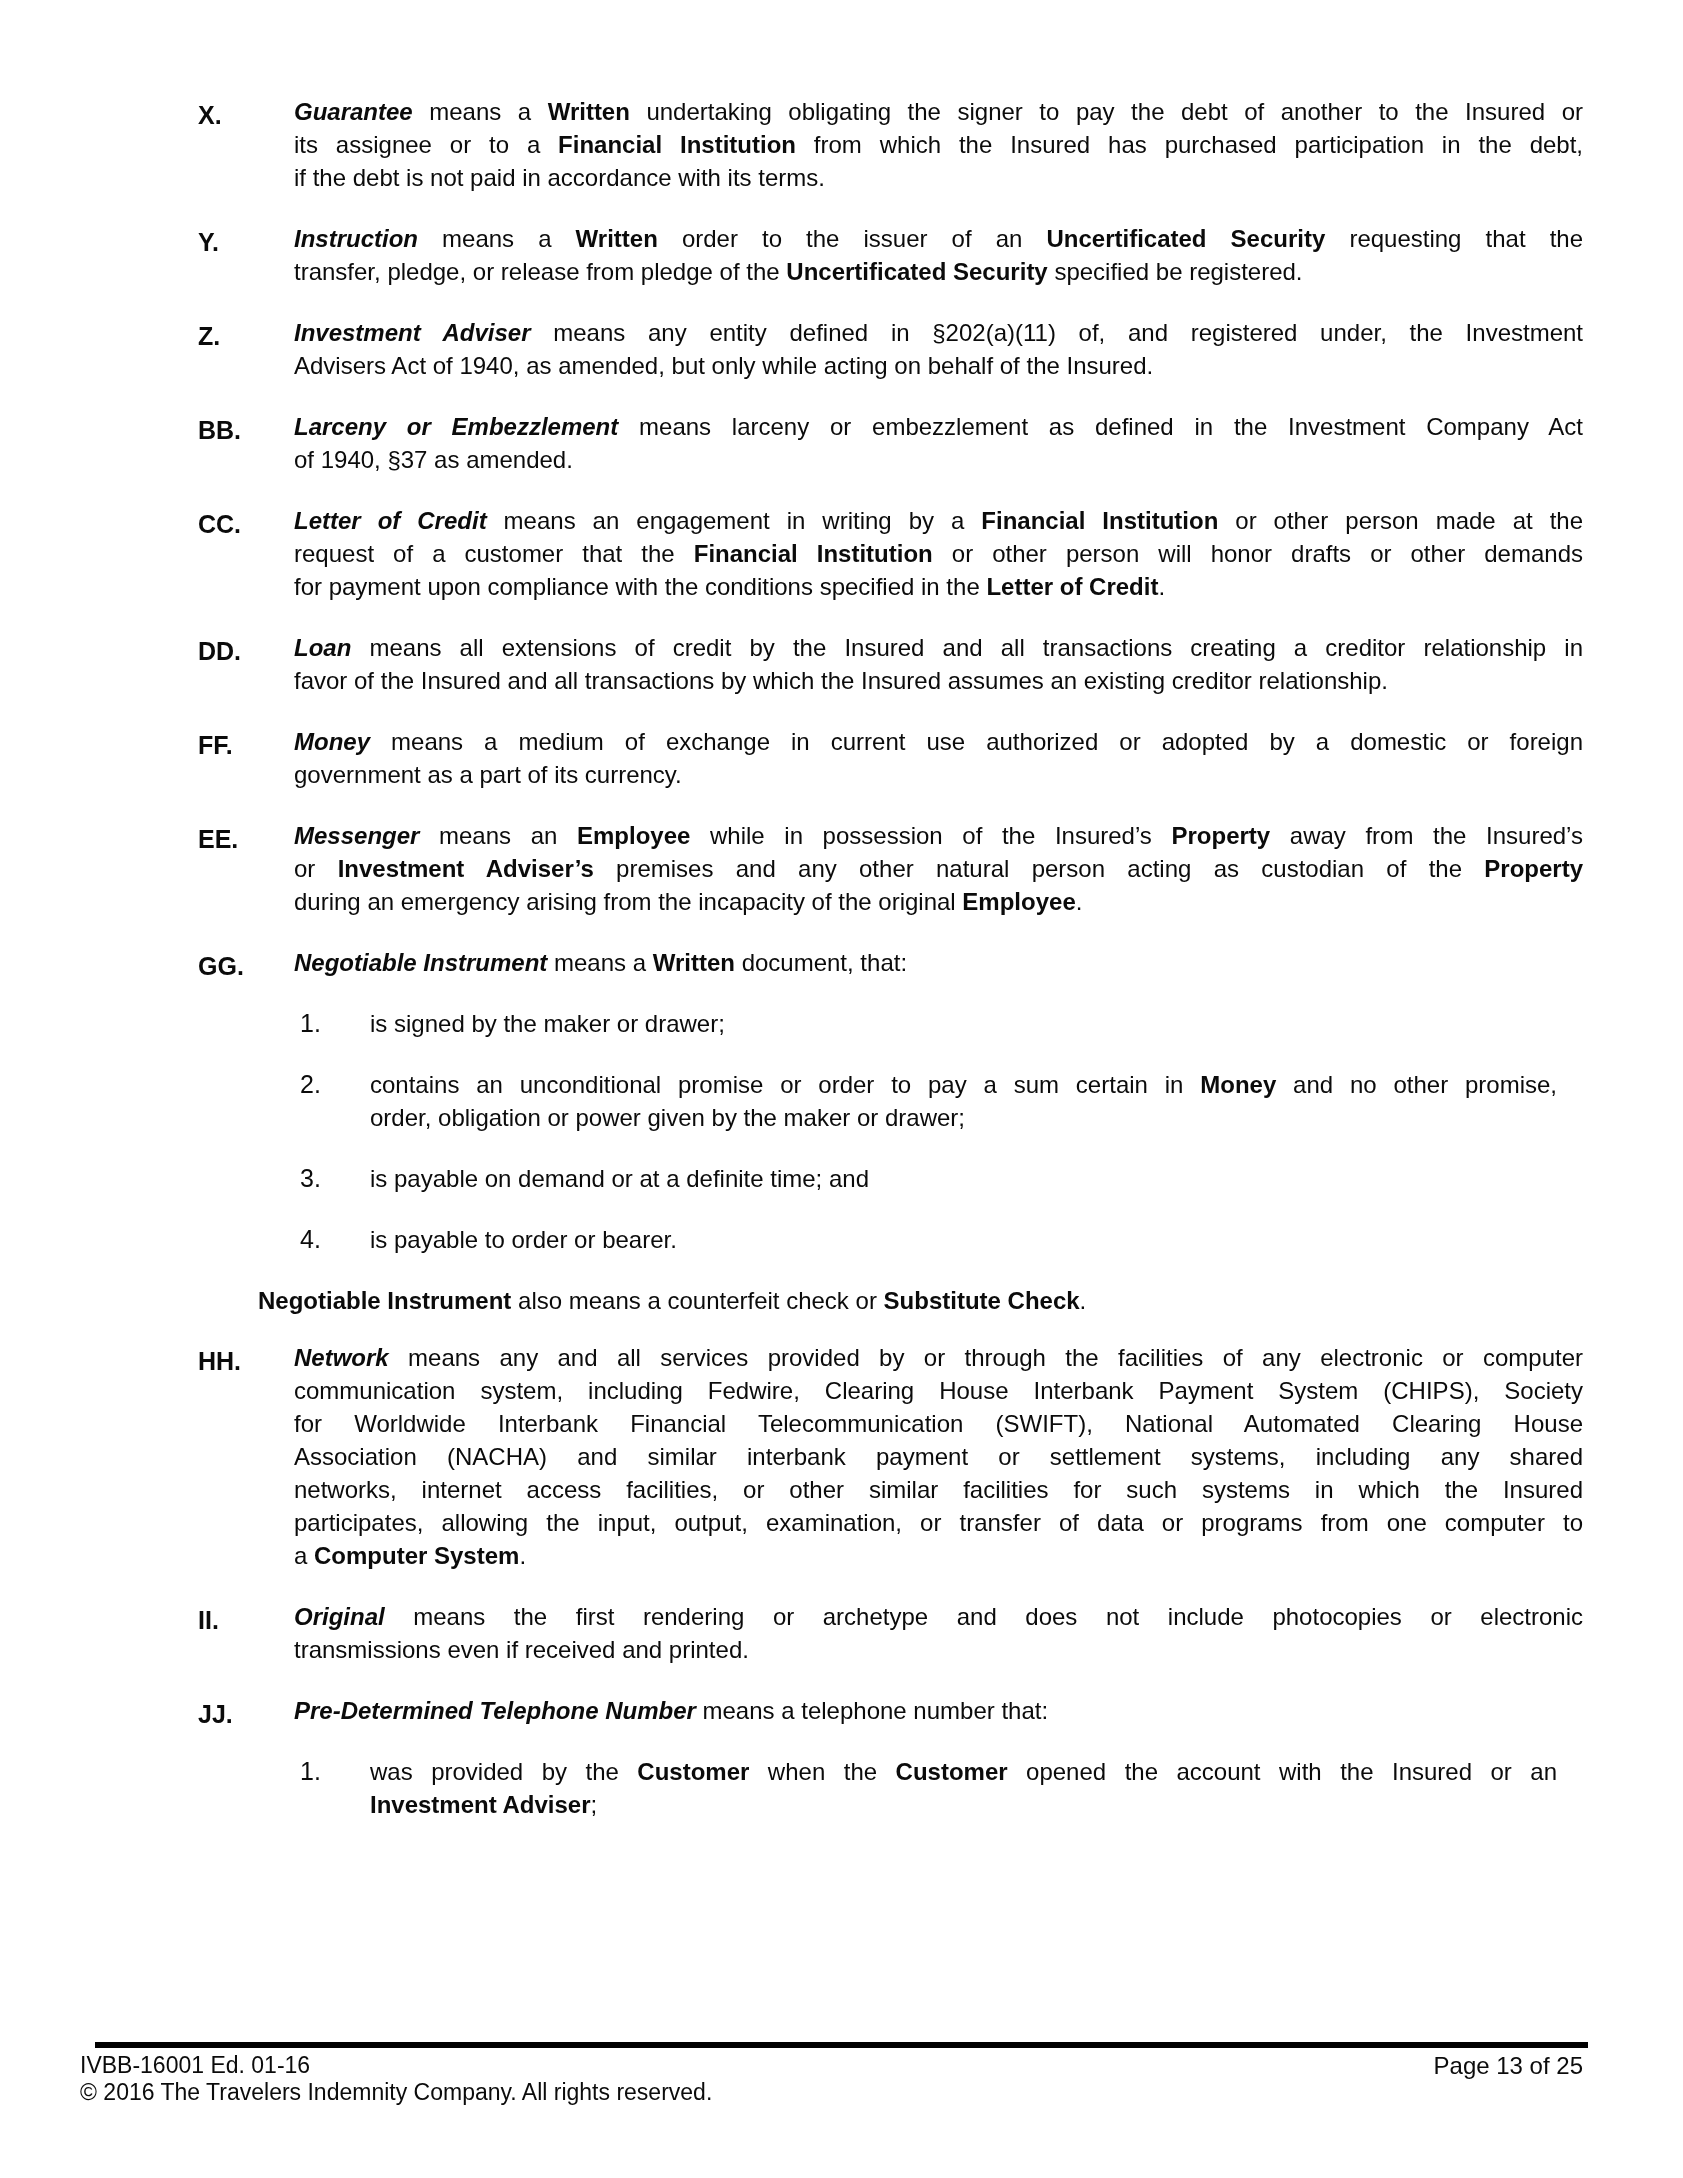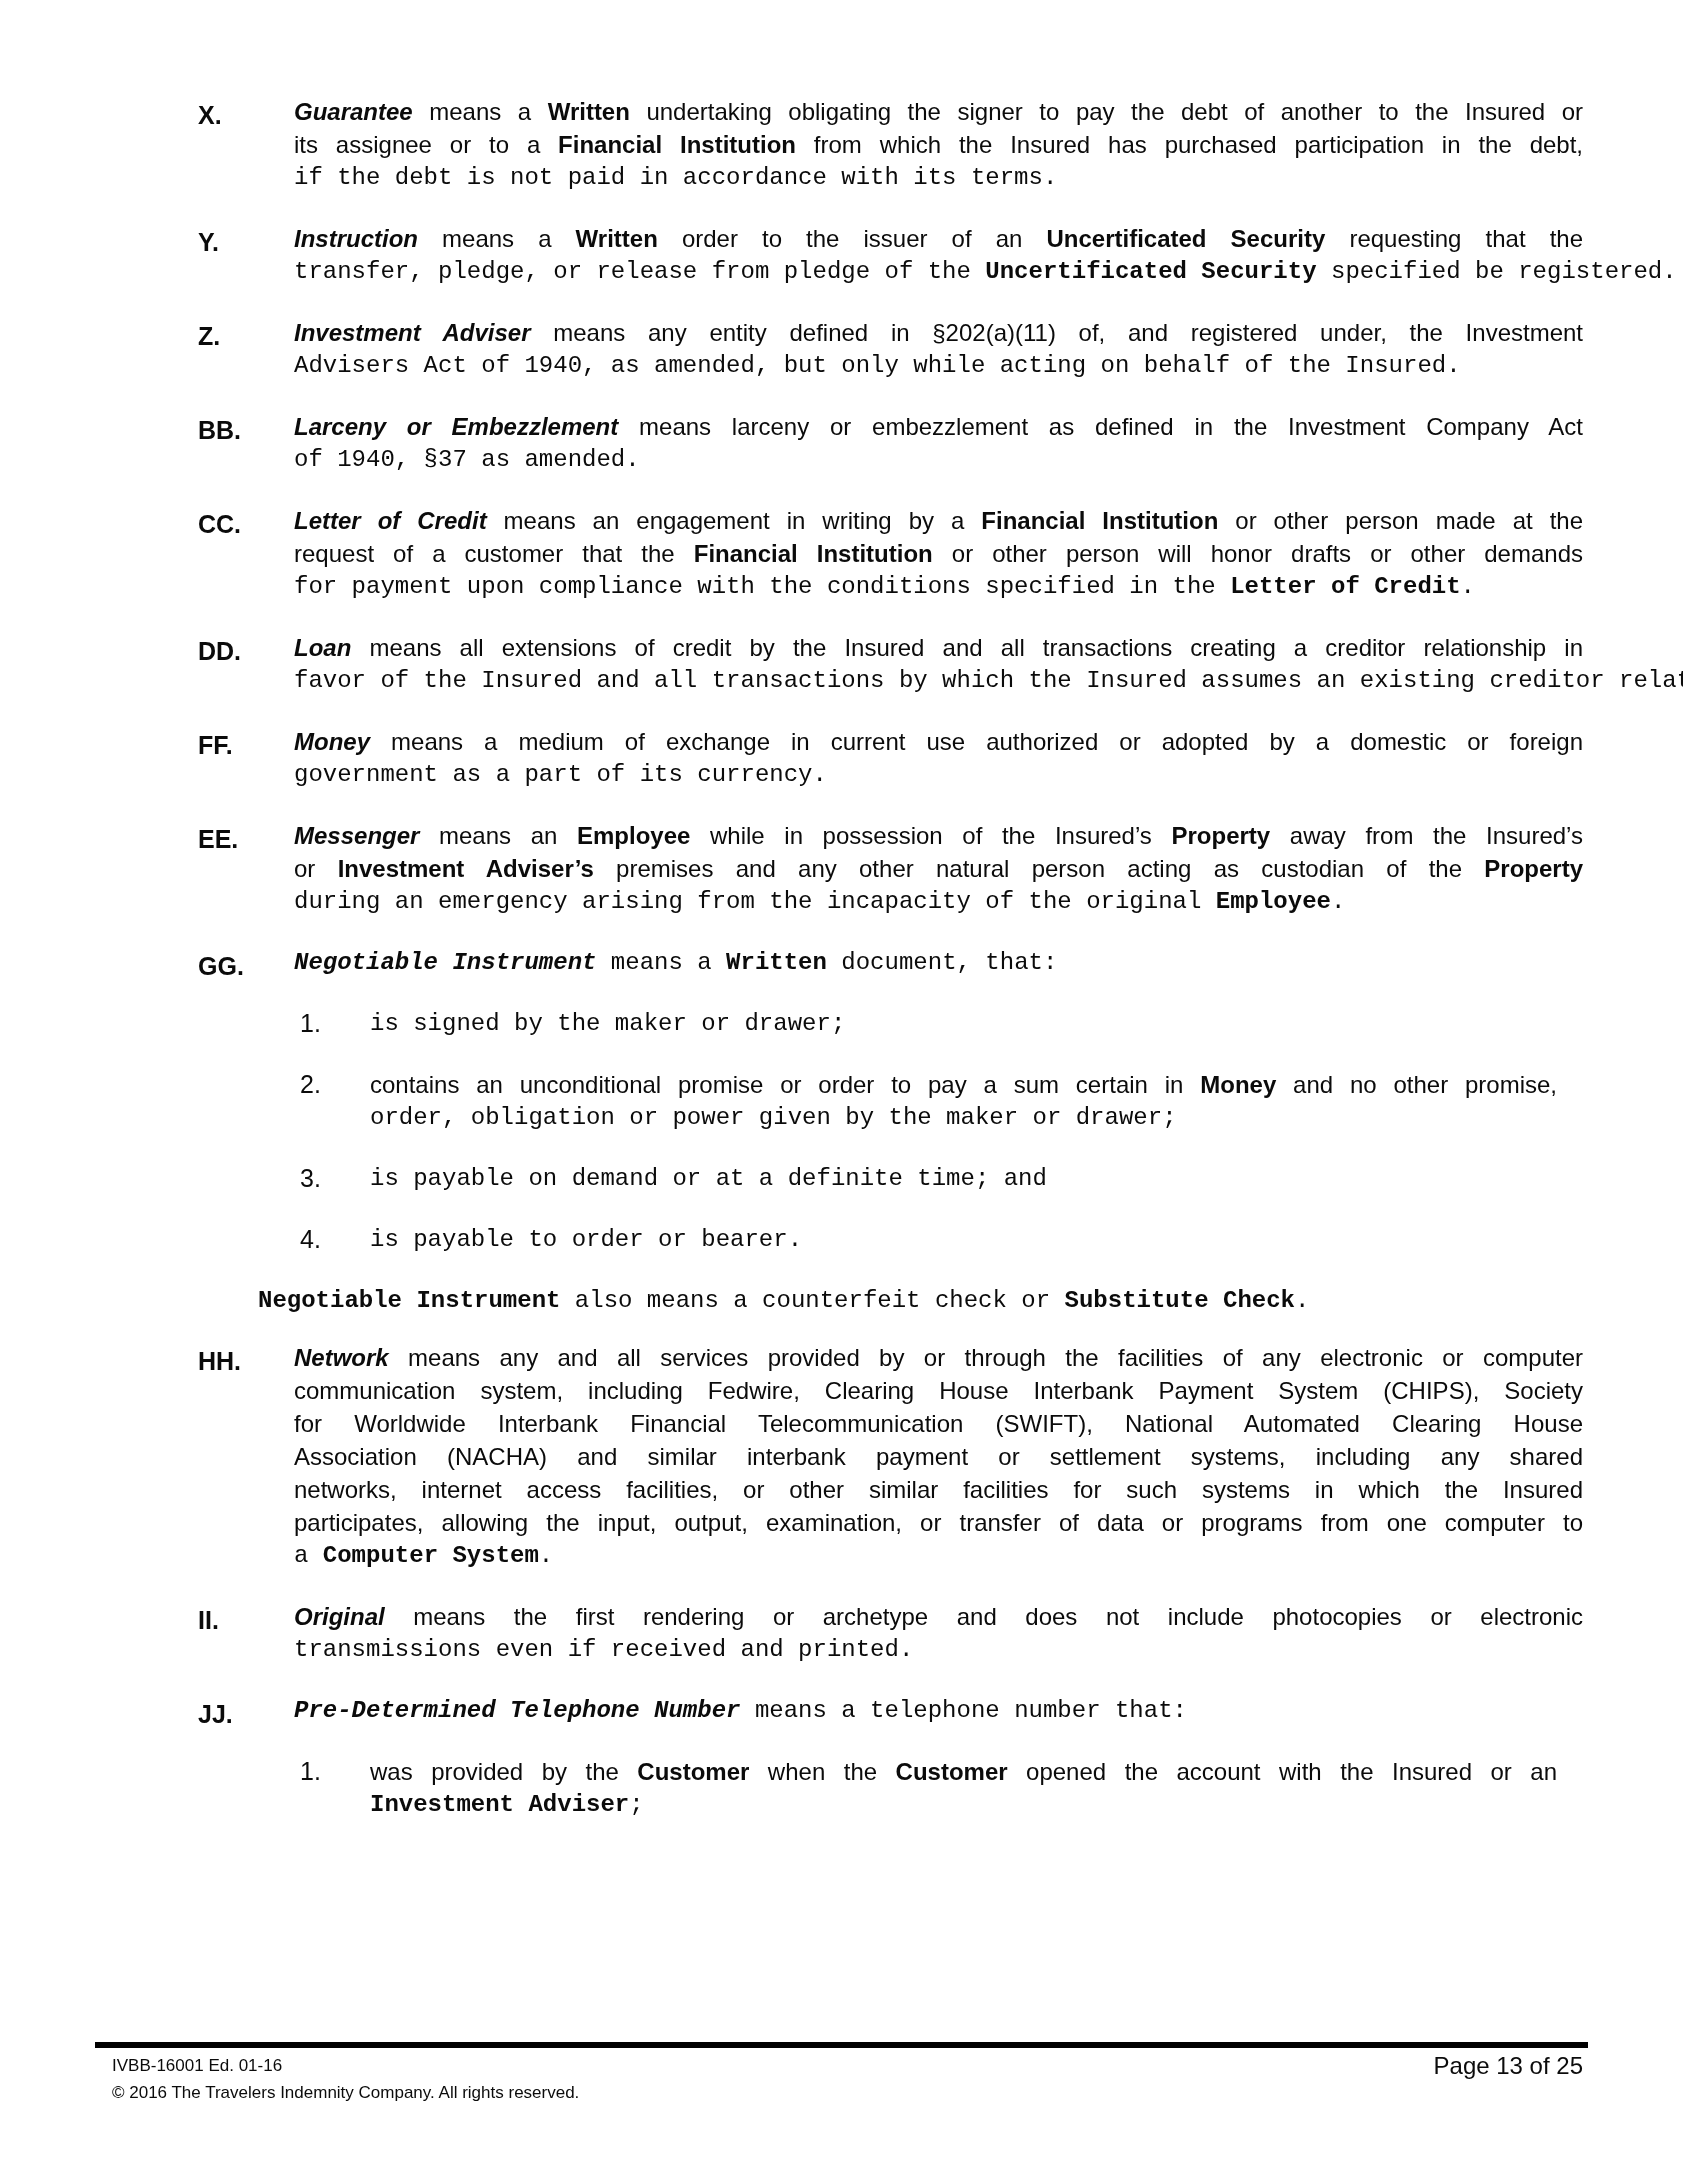--- a/index.html
+++ b/index.html
@@ -12,30 +12,30 @@
   .def { position: relative; margin-bottom: 28px; }
   .def .label {
     position: absolute; left: 0; top: 4px; width: 89px;
     font-weight: bold; font-size: 25px; line-height: 33px;
   }
   .def .body { margin-left: 96px; width: 1289px; }
   .line {
     font-size: 24px; line-height: 33px; white-space: nowrap;
     text-align: justify; text-align-last: justify; width: 1289px;
   }
-  .line.last { text-align-last: left; font-family: Liberation Mono, monospace; }
+  .line.last { text-align-last: left; }
   .sub { position: relative; margin-left: 96px; margin-bottom: 28px; }
   .sub .num { position: absolute; left: 6px; top: 0; font-size: 25px; line-height: 33px; }
   .sub .body { margin-left: 76px; width: 1187px; }
   .sub .line { width: 1187px; }
   .note { margin-left: 60px; margin-bottom: 24px; }
   .b { font-weight: bold; }
   .bi { font-weight: bold; font-style: italic; }
   .footer-rule { position: absolute; left: 95px; top: 2042px; width: 1493px; height: 6px; background: #000; }
-  .footer-left { position: absolute; left: 112px; top: 2052px; font-size: 17px; line-height: 27px; }
+  .footer-left { position: absolute; left: 80px; top: 2052px; font-size: 23px; line-height: 27px; }
   .footer-right { position: absolute; right: 100px; top: 2052px; font-size: 24px; line-height: 27px; text-align: right; }
 </style>
 </head>
 <body>
 
 <div class="page">
   <div class="defs" id="defs">
       <div class="def">
         <div class="label">X.</div>
         <div class="body">

